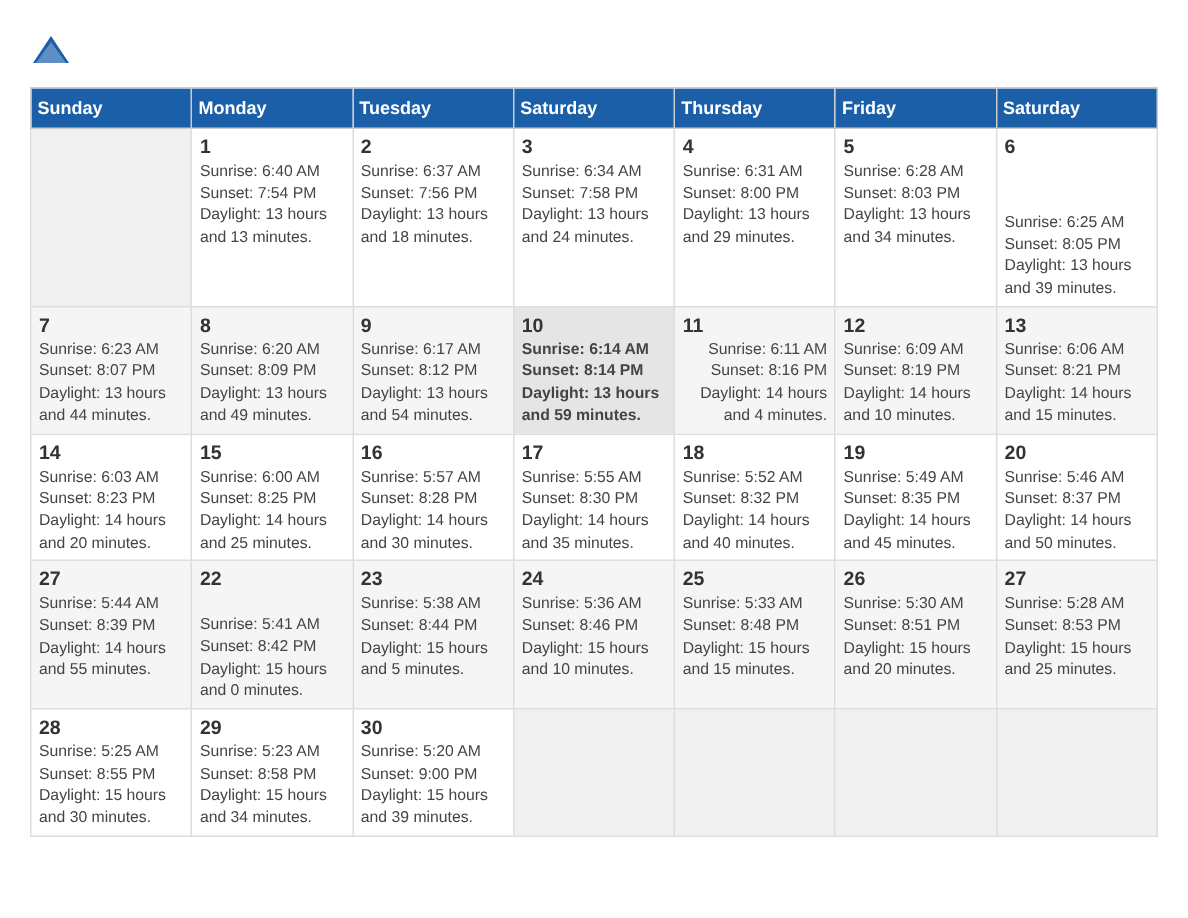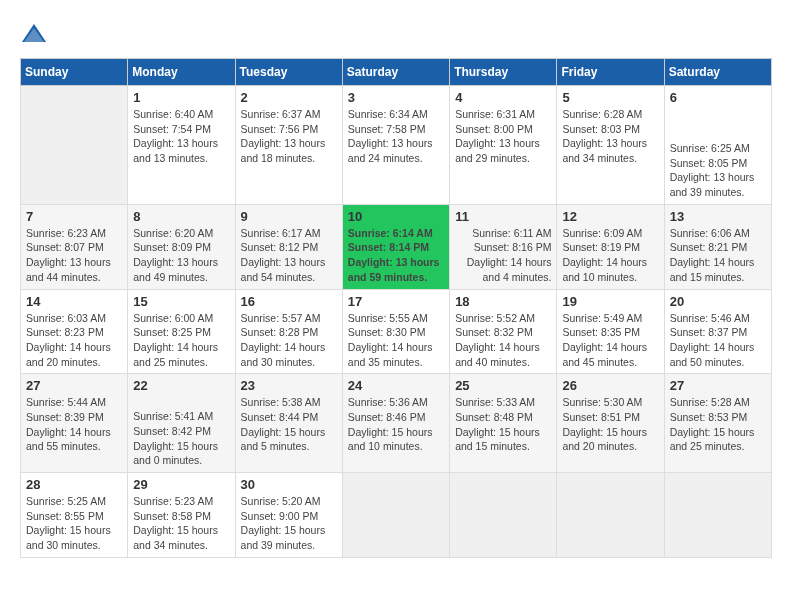--- a/index.html
+++ b/index.html
@@ -192,21 +192,21 @@
 Daylight: 13 hours
 and 49 minutes.</div>
         </td>
         <td style="background-color: rgb(245, 245, 245);">
           <span class="day-number">9</span>
           <div class="day-info" style="white-space: pre-line;">Sunrise: 6:17 AM
 Sunset: 8:12 PM
 Daylight: 13 hours
 and 54 minutes.</div>
         </td>
-        <td style="background-color: #22c55e;">
+        <td style="background-color: #e5e5e5;">
           <span class="day-number">10</span>
           <div class="day-info" style="white-space: pre-line; font-weight: bold;">Sunrise: 6:14 AM
 Sunset: 8:14 PM
 Daylight: 13 hours
 and 59 minutes.</div>
         </td>
         <td style="background-color: rgb(245, 245, 245);">
           <span class="day-number">11</span>
           <div class="day-info" style="white-space: pre-line; text-align: right;">Sunrise: 6:11 AM
 Sunset: 8:16 PM

